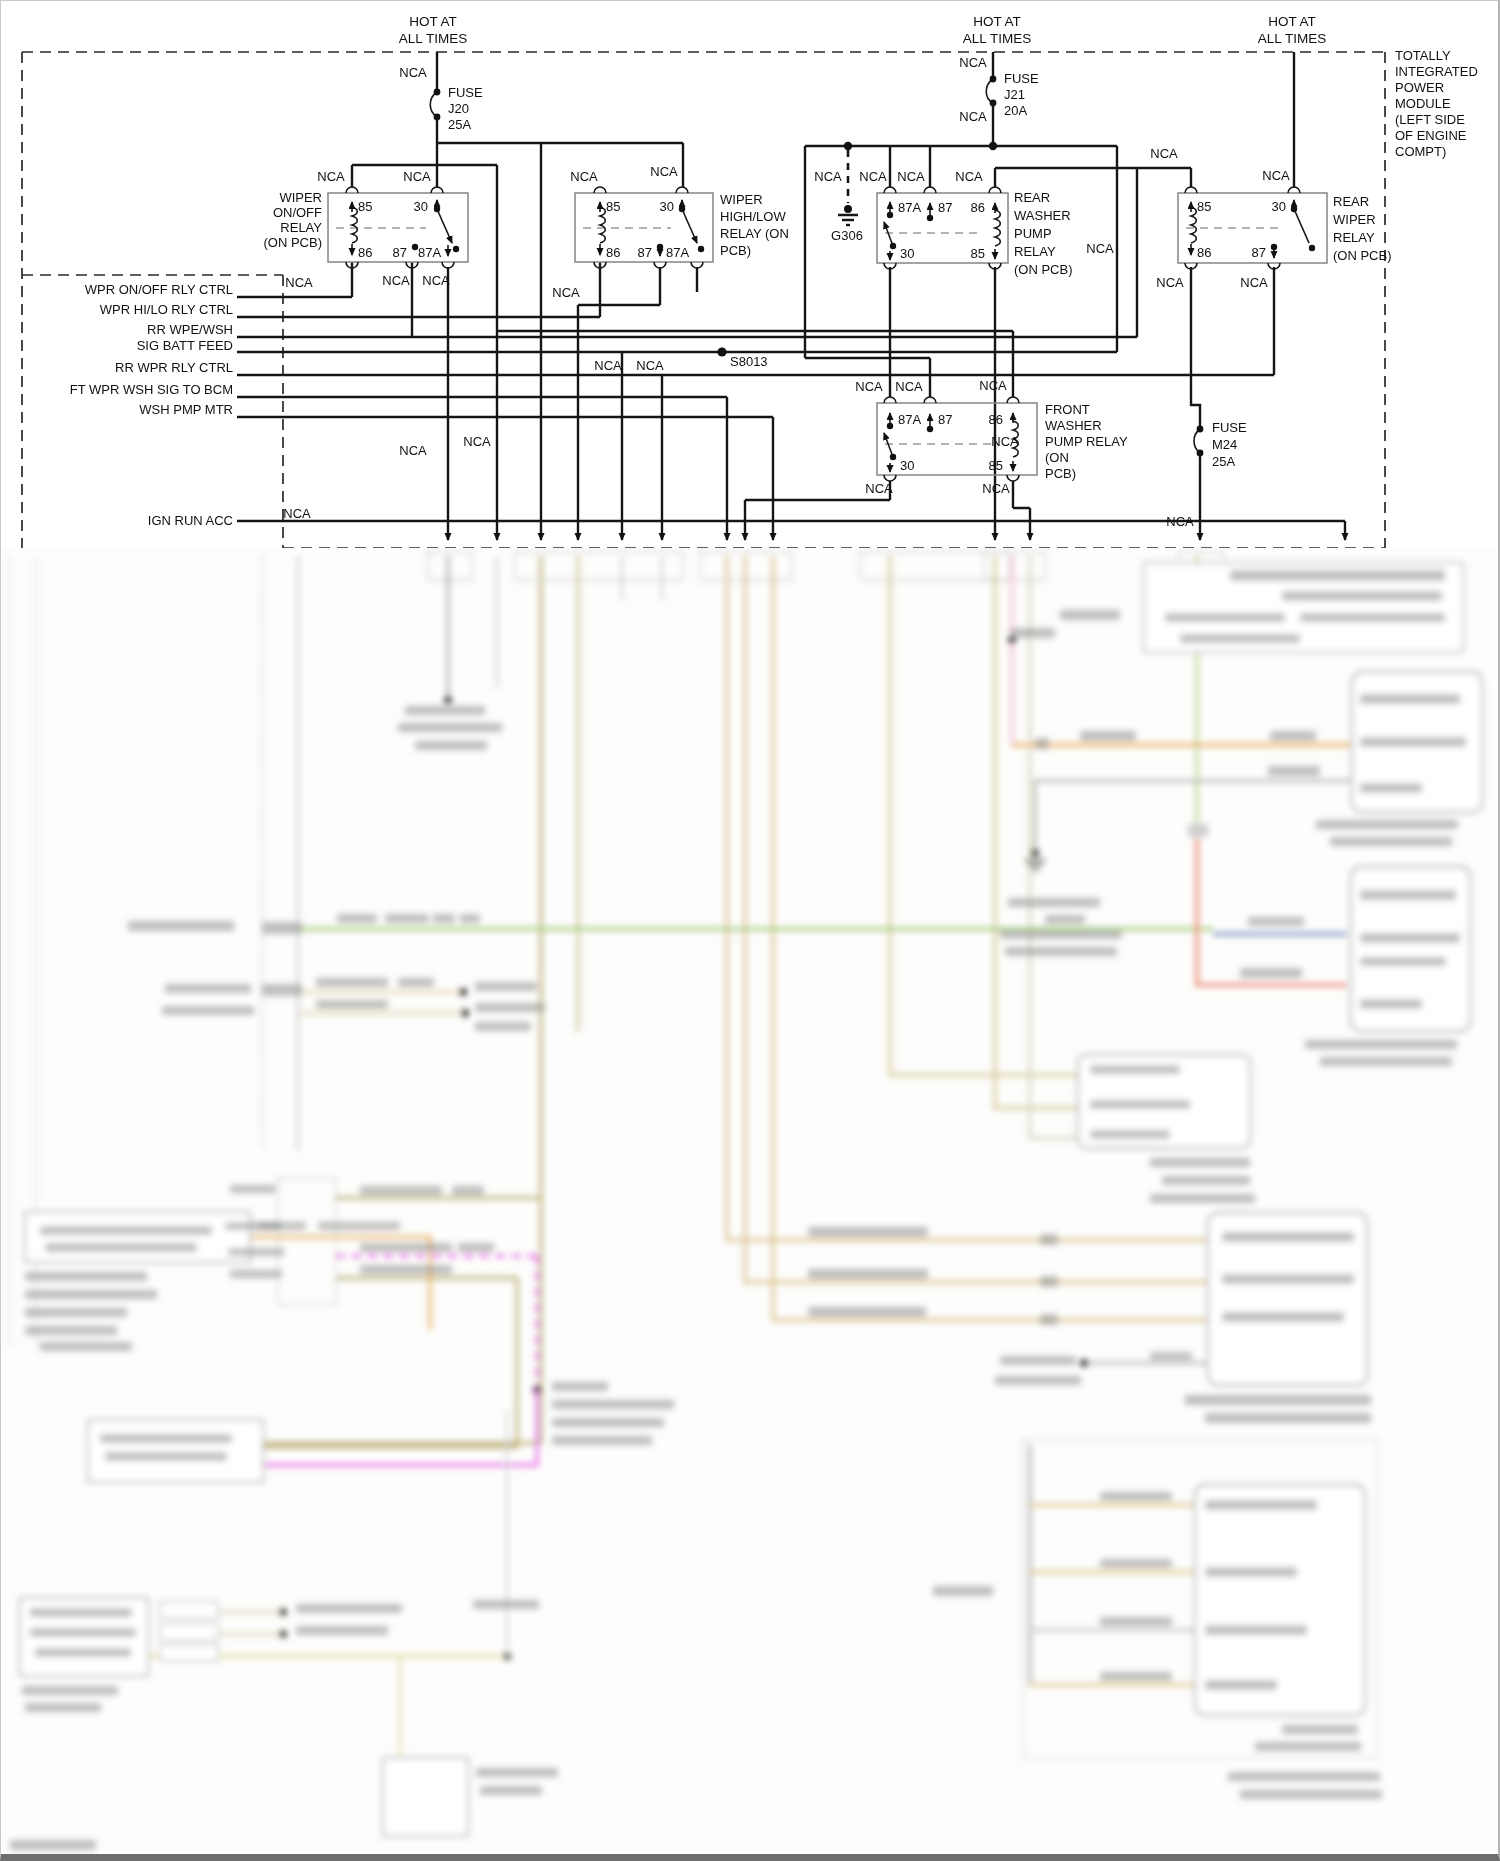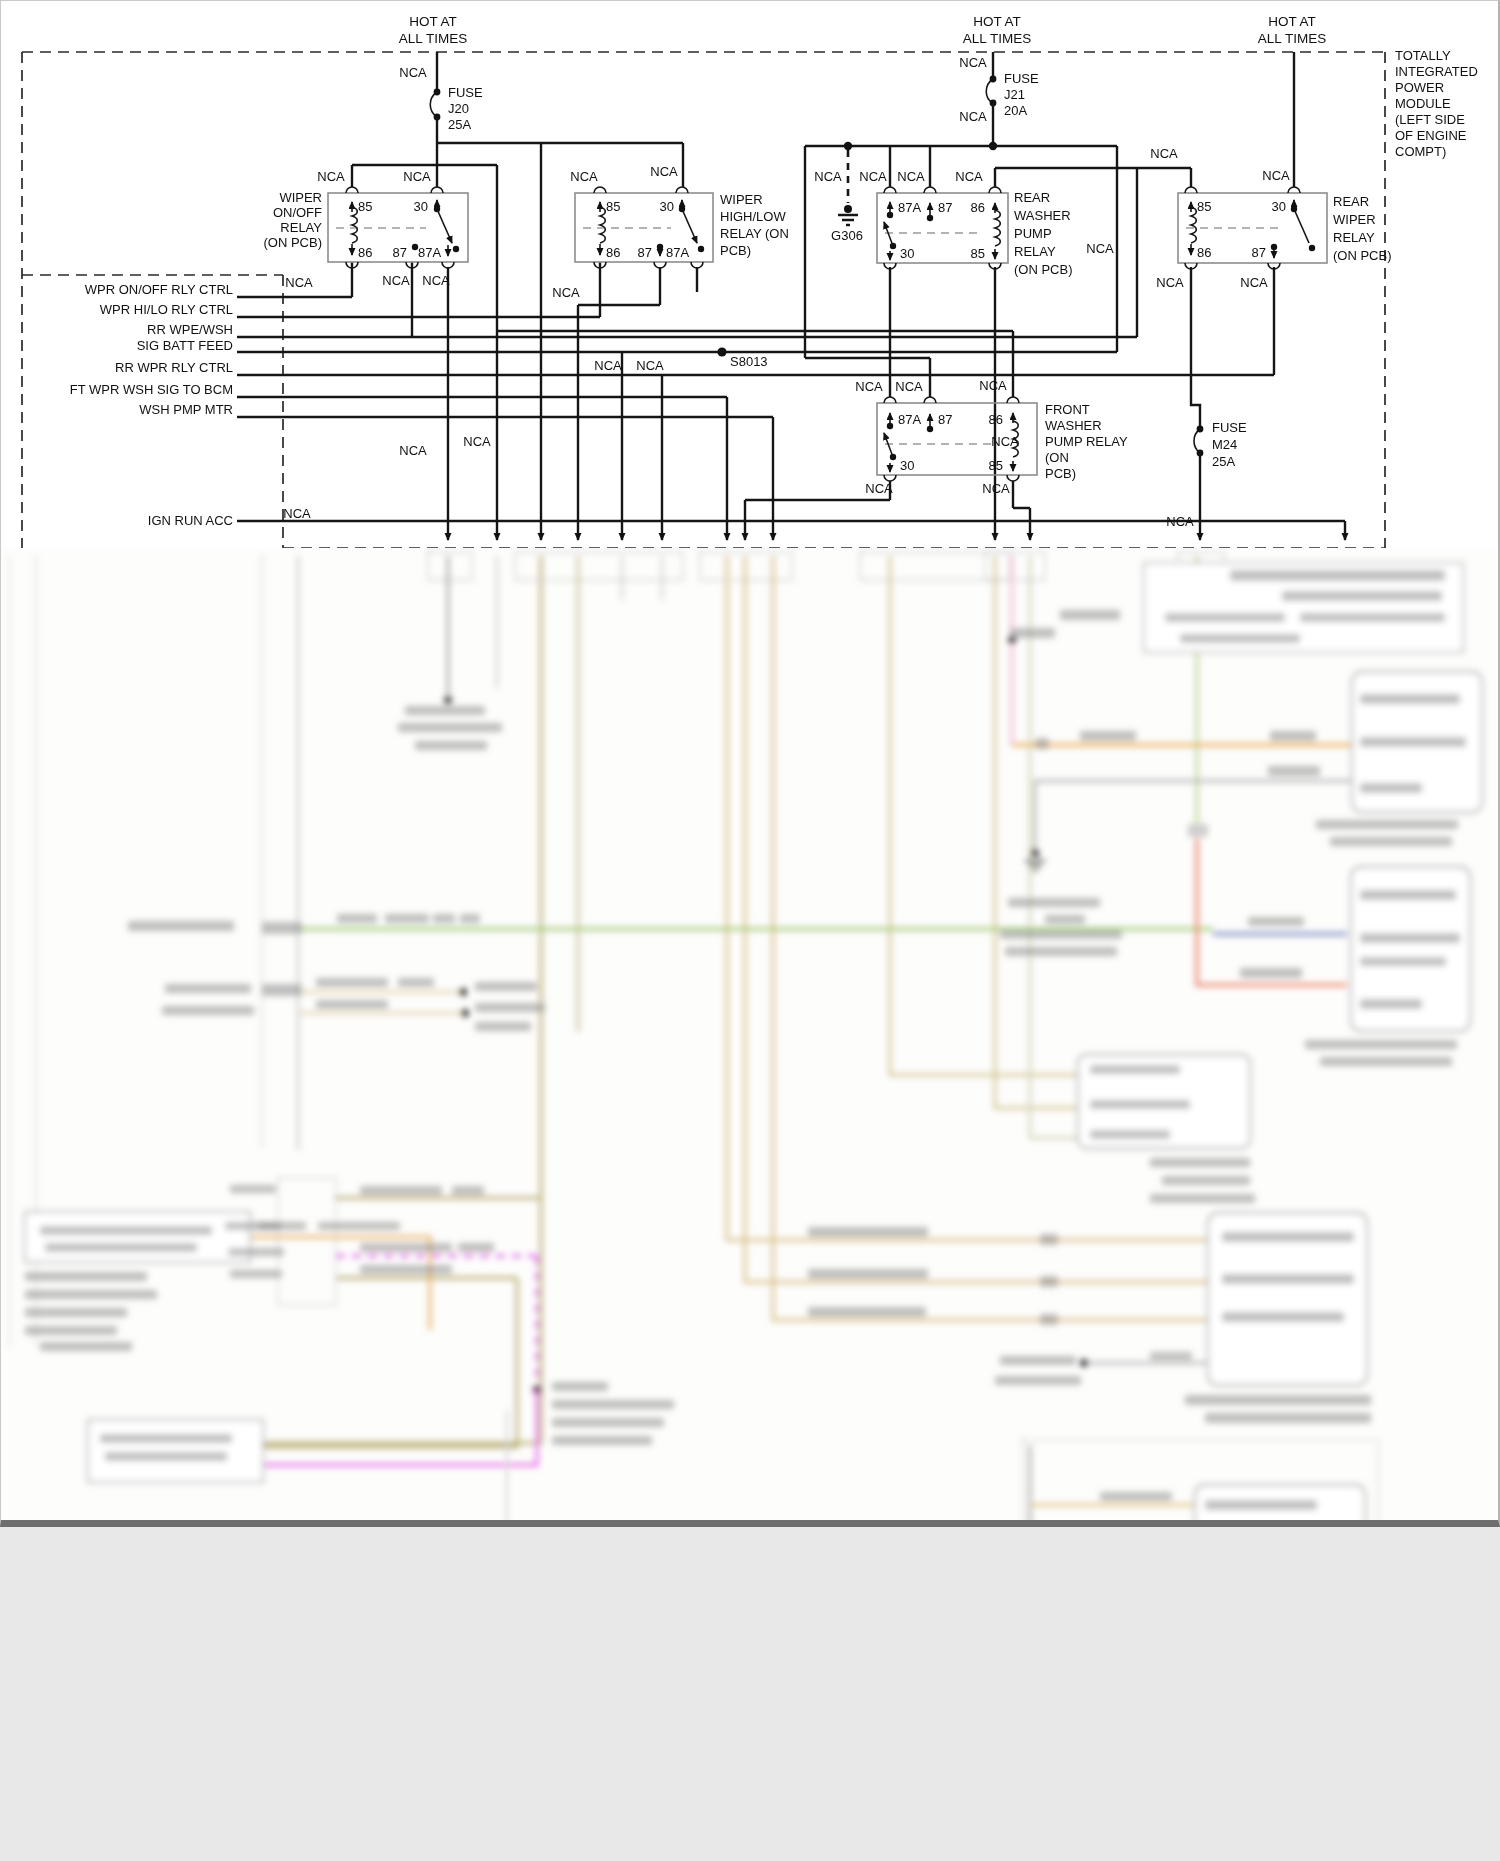--- a/index.html
+++ b/index.html
@@ -1,16 +1,16 @@
 <!DOCTYPE html>
 <html><head>
 <meta charset="utf-8">
 <style>
   html,body{margin:0;padding:0;background:#e8e8e8;}
-  .page{position:relative;width:1500px;height:1527px;background:#ffffff;margin:0 auto;overflow:hidden;
+  .page{position:relative;width:1500px;height:1861px;background:#ffffff;margin:0 auto;overflow:hidden;
         font-family:"Liberation Sans",sans-serif;}
   .page svg{position:absolute;left:0;display:block;}
   #clearLayer{top:0;}
   #blurLayer{top:548px;}
   .frame{position:absolute;inset:0;border:1px solid #c9c9c9;border-right:2px solid #b3b3b3;
          border-bottom:7px solid #6e6e6e;pointer-events:none;z-index:5;}
   text{font-family:"Liberation Sans",sans-serif;font-size:13px;fill:#111;}
   .t14{font-size:13.5px;}
   .wire{stroke:#151515;stroke-width:2.4;fill:none;}
   .thin{stroke:#151515;stroke-width:1.6;fill:none;}

